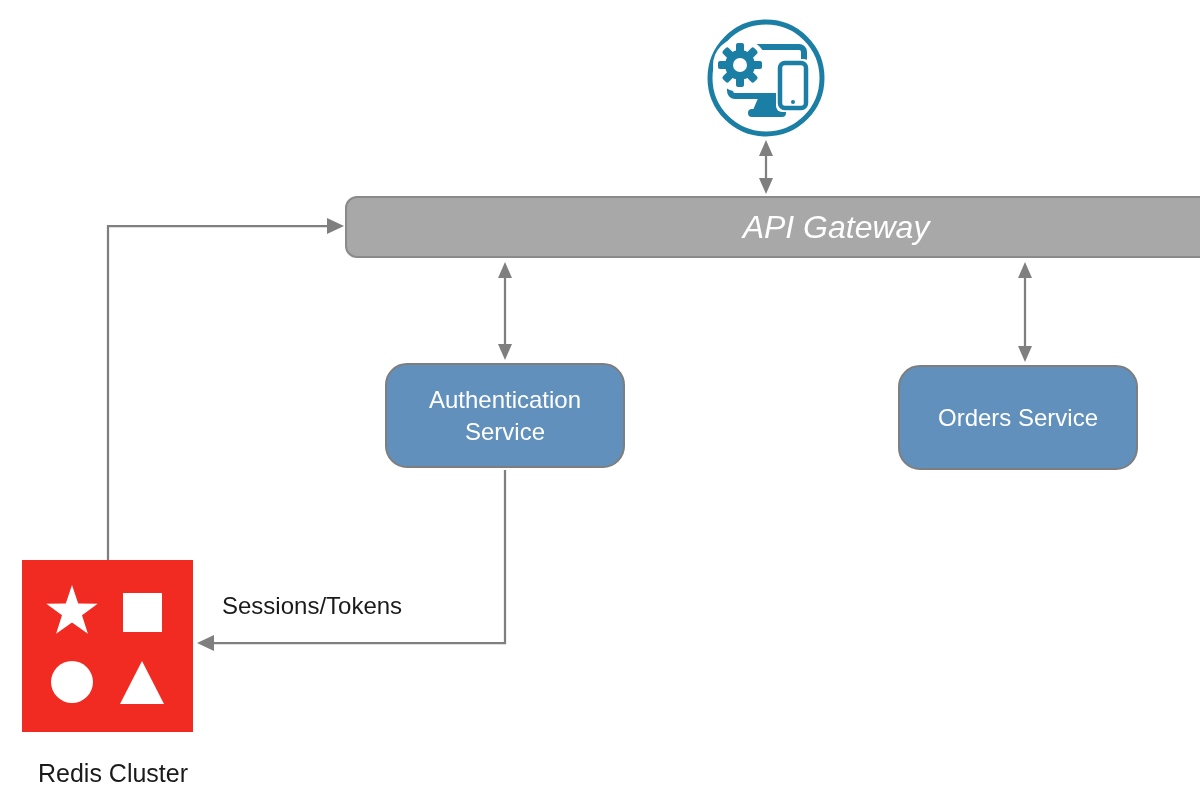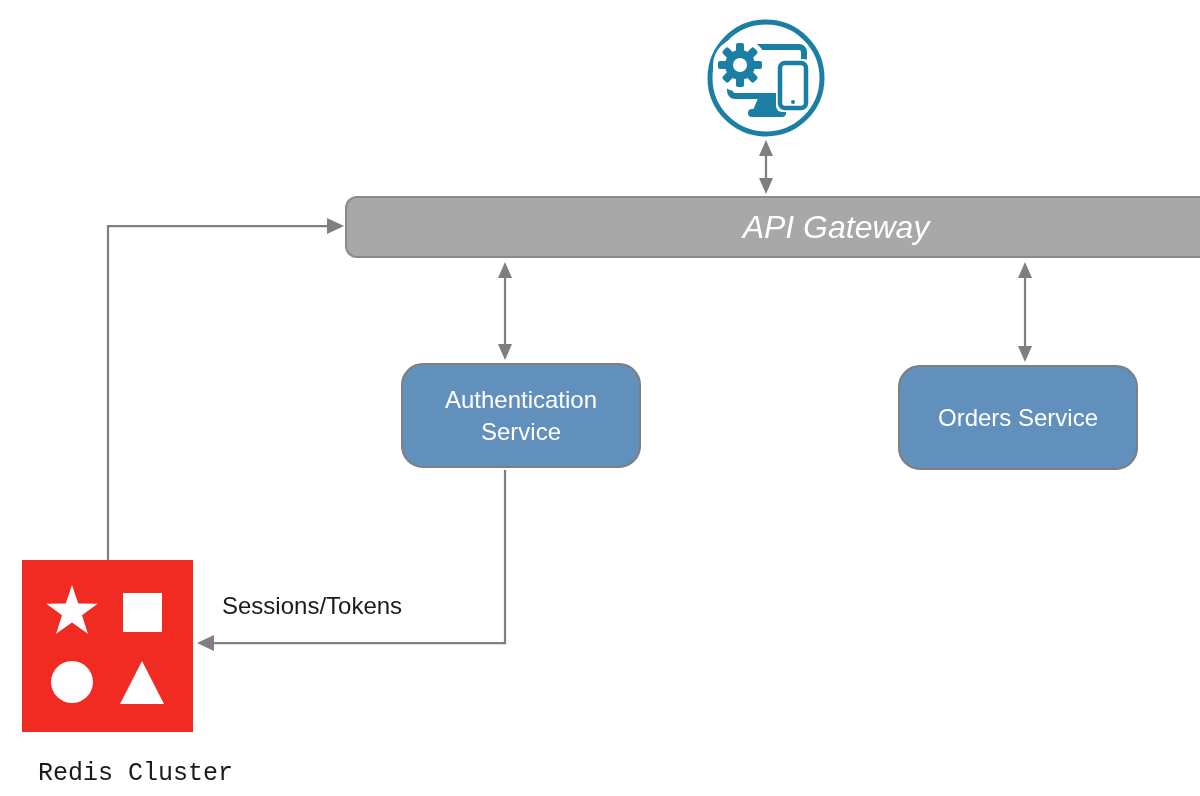--- a/index.html
+++ b/index.html
@@ -32,41 +32,41 @@
 
   .service {
     width: 240px; height: 105px;
     background: var(--service-fill, #6190bd);
     border: 2px solid var(--service-border, #7e7e7e);
     border-radius: 22px;
     font-size: 24px;
     text-align: center;
     line-height: 1.3;
   }
-  .auth   { left: 401px; top: 363px; }
+  .auth   { left: 385px; top: 363px; }
   .orders { left: 898px; top: 365px; }
   .auth .wrap-label { display: inline-block; max-width: 180px; }
 
   .client-icon { position: absolute; left: 704px; top: 16px; width: 124px; height: 124px; }
   .client-icon svg { display: block; width: 124px; height: 124px; }
 
   .icon-stroke { stroke: var(--icon-teal, #1b7ea4); fill: none; }
   .icon-fill   { fill: var(--icon-teal, #1b7ea4); }
   .icon-halo   { fill: #ffffff; }
 
   .redis {
     position: absolute; left: 22px; top: 560px; width: 171px; height: 172px;
     background: var(--redis-red, #f22b22);
   }
   .redis svg { display: block; width: 171px; height: 172px; }
   .shape-white { fill: #ffffff; }
 
   .flabel { position: absolute; color: var(--label-text, #1a1a1a); white-space: nowrap; text-align: right; }
   .sessions      { left: 222px; top: 592px; font-size: 24px; }
-  .redis-caption { left: 38px;  top: 759px; font-size: 25px; font-family: Liberation Mono, monospace; }
+  .redis-caption { left: 38px;  top: 759px; font-size: 25px; }
 </style>
 </head>
 <body>
 
 <div class="canvas">
 
   <svg class="connectors" viewBox="0 0 1200 796">
 
     <g>
       <line class="arrow-line" x1="766" y1="153" x2="766" y2="182"></line>

